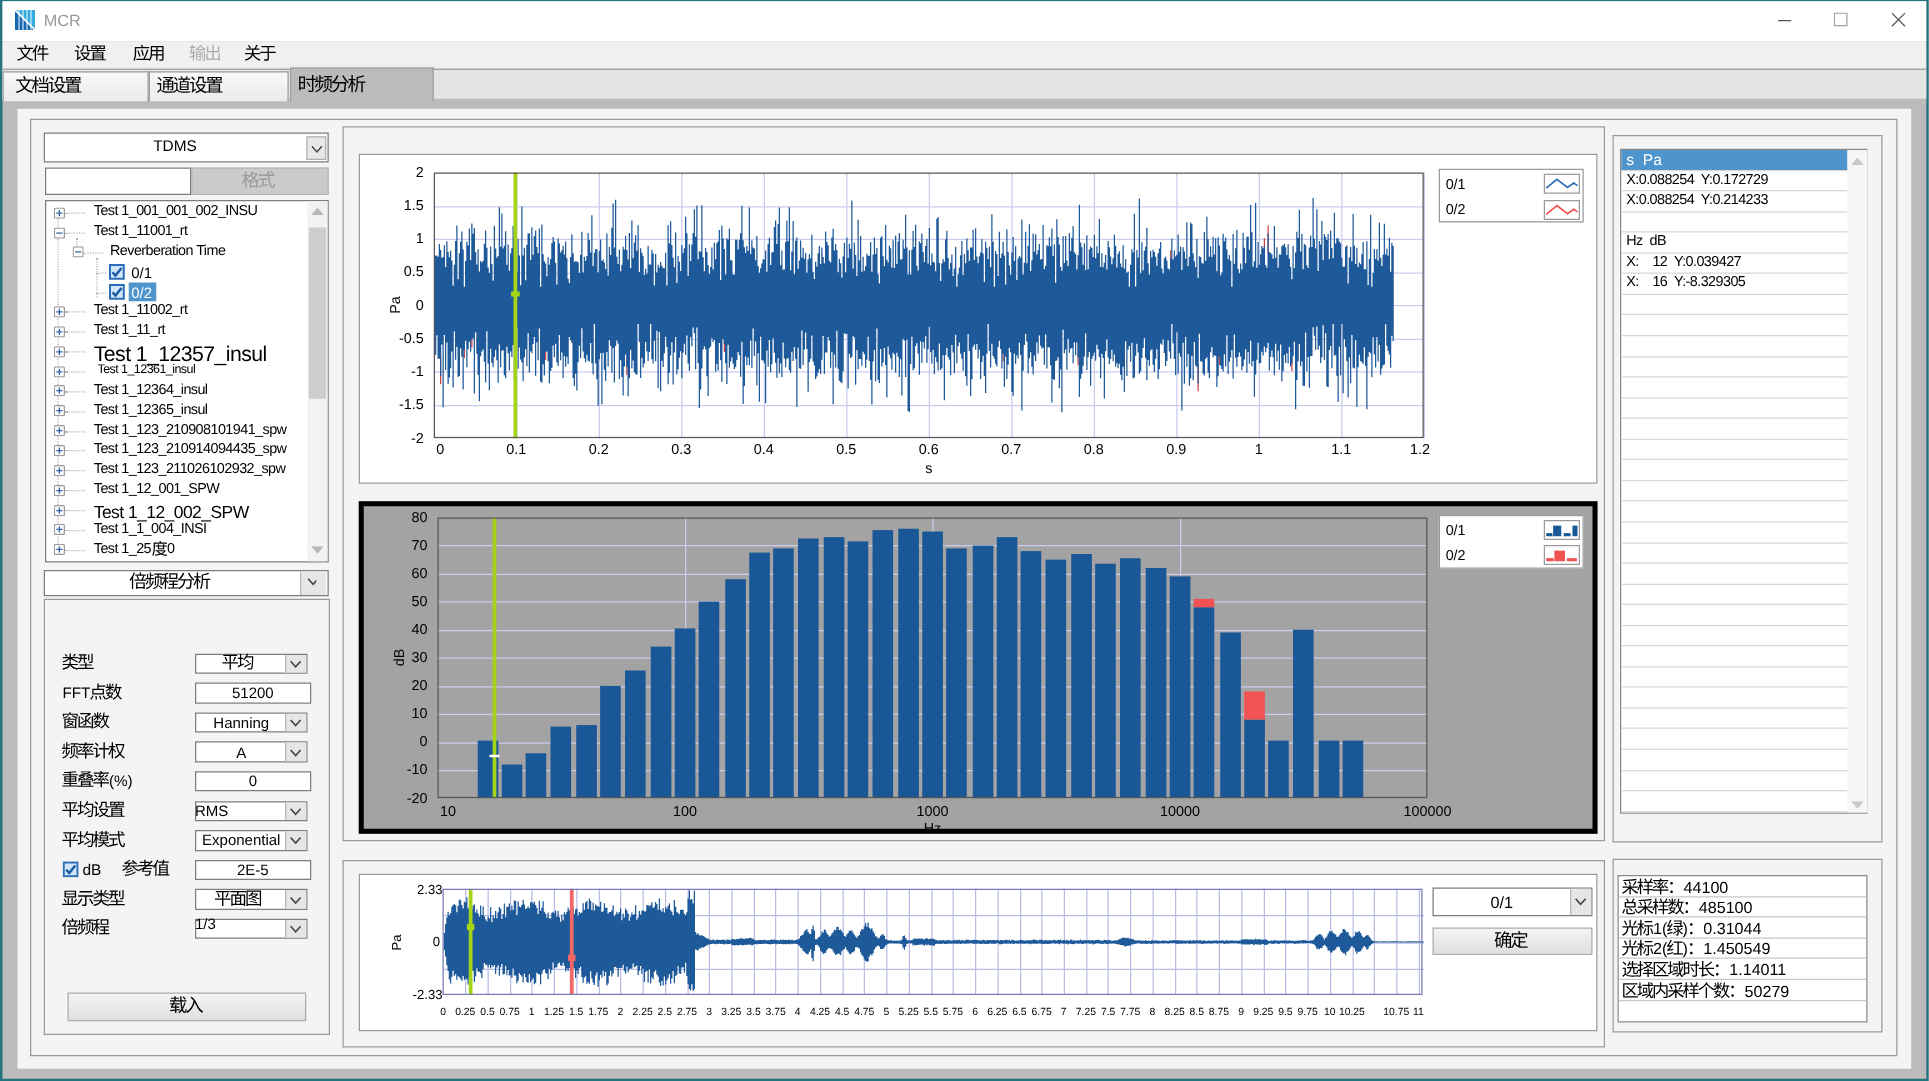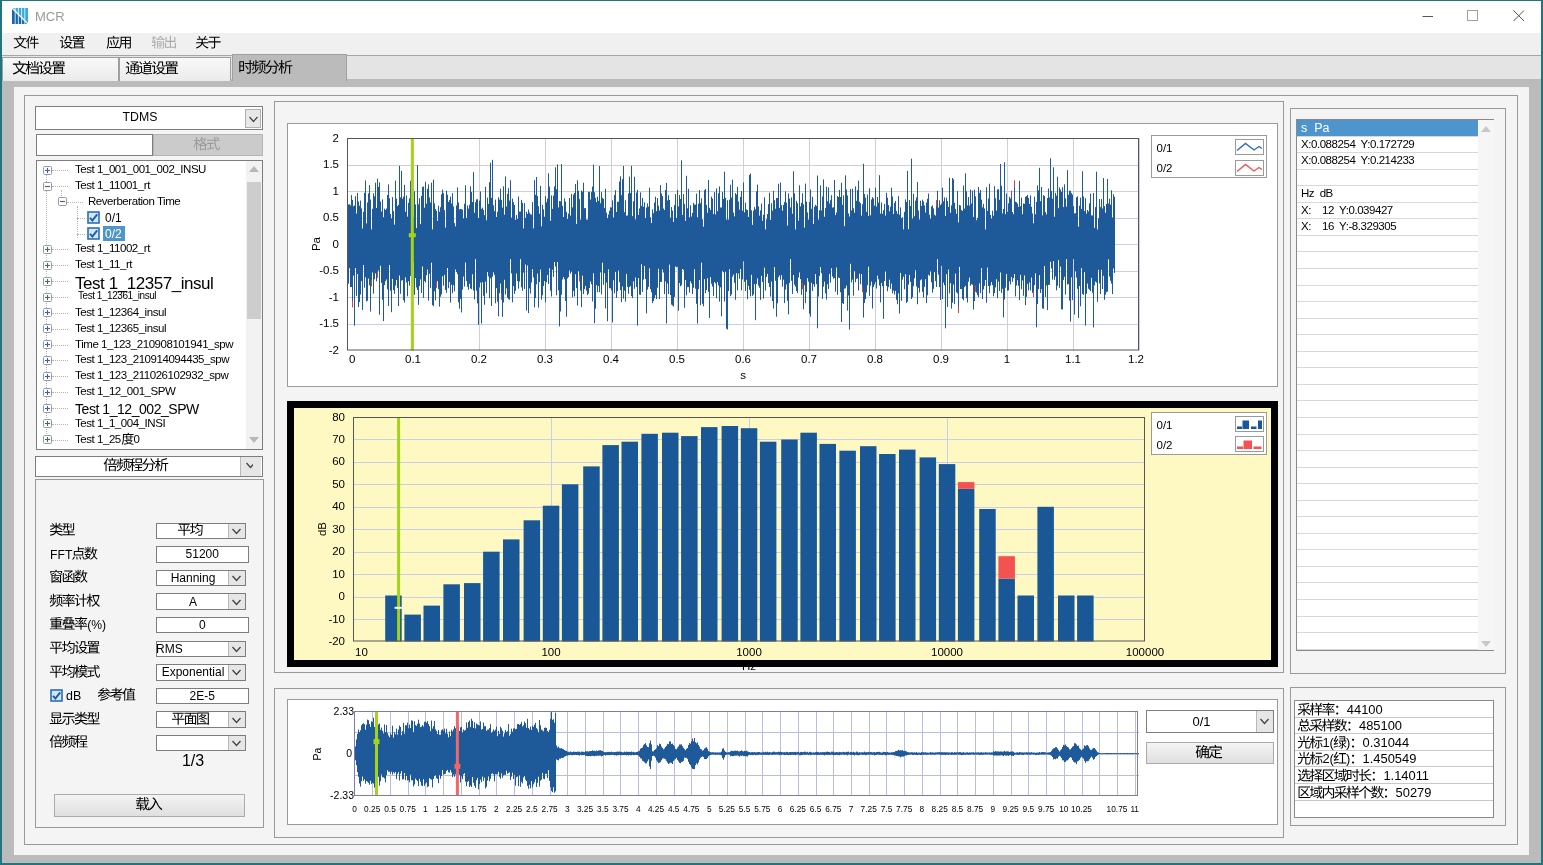--- a/index.html
+++ b/index.html
@@ -231,21 +231,21 @@
     <rect x="0.5" y="0.5" width="8" height="8" fill="#fcfcfc" stroke="#9a9a9a" rx="1"></rect>
     <path d="M2 4.5H7 M4.5 2V7" stroke="#3465a4" stroke-width="1.1"></path>
   </svg>
 <div class="abs" style="left:51.5px;top:328.7px;width:16px;border-top:1px dotted #b5b5b5"></div>
 <div class="txt" style="left:75px;top:321.7px;font-size:11.5px;letter-spacing:-0.45px">Test 1_12365_insul</div>
 <svg class="abs" width="9" height="9" style="left:42.5px;top:340.1px">
     <rect x="0.5" y="0.5" width="8" height="8" fill="#fcfcfc" stroke="#9a9a9a" rx="1"></rect>
     <path d="M2 4.5H7 M4.5 2V7" stroke="#3465a4" stroke-width="1.1"></path>
   </svg>
 <div class="abs" style="left:51.5px;top:344.6px;width:16px;border-top:1px dotted #b5b5b5"></div>
-<div class="txt" style="left:75px;top:337.6px;font-size:11.5px;letter-spacing:-0.45px">Time 1_123_210908101941_spw</div>
+<div class="txt" style="left:75px;top:337.6px;font-size:11.5px;letter-spacing:-0.45px">Test 1_123_210908101941_spw</div>
 <svg class="abs" width="9" height="9" style="left:42.5px;top:355.9px">
     <rect x="0.5" y="0.5" width="8" height="8" fill="#fcfcfc" stroke="#9a9a9a" rx="1"></rect>
     <path d="M2 4.5H7 M4.5 2V7" stroke="#3465a4" stroke-width="1.1"></path>
   </svg>
 <div class="abs" style="left:51.5px;top:360.4px;width:16px;border-top:1px dotted #b5b5b5"></div>
 <div class="txt" style="left:75px;top:353.4px;font-size:11.5px;letter-spacing:-0.45px">Test 1_123_210914094435_spw</div>
 <svg class="abs" width="9" height="9" style="left:42.5px;top:371.8px">
     <rect x="0.5" y="0.5" width="8" height="8" fill="#fcfcfc" stroke="#9a9a9a" rx="1"></rect>
     <path d="M2 4.5H7 M4.5 2V7" stroke="#3465a4" stroke-width="1.1"></path>
   </svg>
@@ -407,21 +407,21 @@
 <svg class="" width="38" height="16" style="position:absolute;left:50px;top:734.4px;overflow:visible;" fill="#000" font-family="Liberation Sans, sans-serif">
     <use href="#u500d" transform="translate(-0.8 12.6) scale(0.01401 -0.01401)"></use>
     <use href="#u9891" transform="translate(11.6 12.6) scale(0.01401 -0.01401)"></use>
     <use href="#u7a0b" transform="translate(24.0 12.6) scale(0.01401 -0.01401)"></use>
   </svg>
 <div class="combo" style="left:155.5px;top:734.9px;width:90.5px;height:16.5px"></div>
 <div class="abs" style="left:228.0px;top:735.9px;width:17px;height:14.5px;background:#e6e6e6;border-left:1px solid #b8b8b8"></div>
 <svg class="abs" width="9" height="8" style="left:232.0px;top:740.1px">
     <path d="M0.5 1L4.5 5.5L8.5 1" stroke="#444" fill="none" stroke-width="1.3"></path>
   </svg>
-<div class="txt" style="left:156px;top:752px;width:74px;text-align:center;font-size:16px">1/3</div>
+<div class="txt" style="left:156px;top:732px;width:74px;text-align:left;font-size:12px">1/3</div>
 <div class="abs" style="left:54px;top:793.5px;width:191px;height:23px;background:linear-gradient(#f4f4f4,#dfdfdf);border:1px solid #ababab"></div>
 <svg class="" width="27" height="17" style="position:absolute;left:136px;top:796px;overflow:visible;" fill="#000" font-family="Liberation Sans, sans-serif">
     <use href="#u8f7d" transform="translate(-0.8 13.3) scale(0.01469 -0.01469)"></use>
     <use href="#u5165" transform="translate(12.2 13.3) scale(0.01469 -0.01469)"></use>
   </svg>
 <div class="box" style="left:273.5px;top:101px;width:1010px;height:572px;background:#f4f4f4"></div>
 <div class="box" style="left:273.5px;top:688px;width:1010px;height:150px;background:#f4f4f4"></div>
 <div class="abs" style="left:286.5px;top:122.5px;width:991px;height:264px;background:#fff;border:1px solid #9a9a9a">
     <svg width="991" height="264" viewBox="0 0 991 264" font-family="Liberation Sans, sans-serif">
       <path d="M125.5 14.0V226.5 M191.5 14.0V226.5 M257.5 14.0V226.5 M323.5 14.0V226.5 M389.5 14.0V226.5 M455.5 14.0V226.5 M521.5 14.0V226.5 M587.5 14.0V226.5 M653.5 14.0V226.5 M719.5 14.0V226.5 M785.5 14.0V226.5 M851.5 14.0V226.5 M59.0 41.5H851.0 M59.0 67.5H851.0 M59.0 94.5H851.0 M59.0 120.5H851.0 M59.0 147.5H851.0 M59.0 173.5H851.0 M59.0 200.5H851.0" stroke="#ccccee" fill="none" stroke-width="1"></path>
@@ -449,21 +449,21 @@
       <text x="521.0" y="239.0" font-size="11.5" text-anchor="middle">0.7</text>
       <text x="587.0" y="239.0" font-size="11.5" text-anchor="middle">0.8</text>
       <text x="653.0" y="239.0" font-size="11.5" text-anchor="middle">0.9</text>
       <text x="719.0" y="239.0" font-size="11.5" text-anchor="middle">1</text>
       <text x="785.0" y="239.0" font-size="11.5" text-anchor="middle">1.1</text>
       <text x="856.0" y="239.0" font-size="11.5" text-anchor="end">1.2</text>
       <text x="455" y="254.5" font-size="11.5" text-anchor="middle">s</text>
       <text x="32" y="120" font-size="11.5" text-anchor="middle" transform="rotate(-90 32 120)">Pa</text>
     </svg>
   </div>
-<div class="abs" style="left:286.5px;top:400.5px;width:991px;height:266px;background:#fef9c3;border:7px solid #000000">
+<div class="abs" style="left:286.5px;top:400.5px;width:991px;height:266px;background:#a3a3a3;border:4px solid #000000">
     <svg width="991" height="266" viewBox="0 0 991 266" font-family="Liberation Sans, sans-serif">
       <path d="M257.5 9.0V233.5 M455.5 9.0V233.5 M653.5 9.0V233.5 M59.0 31.5H851.0 M59.0 54.5H851.0 M59.0 76.5H851.0 M59.0 99.5H851.0 M59.0 121.5H851.0 M59.0 144.5H851.0 M59.0 166.5H851.0 M59.0 189.5H851.0 M59.0 211.5H851.0" stroke="#ccccee" fill="none" stroke-width="1"></path>
       <rect x="91.2" y="187.5" width="16.5" height="46.0" fill="#1a5796"></rect>
       <rect x="110.4" y="206.6" width="16.5" height="26.9" fill="#1a5796"></rect>
       <rect x="129.5" y="197.6" width="16.5" height="35.9" fill="#1a5796"></rect>
       <rect x="149.4" y="176.3" width="16.5" height="57.2" fill="#1a5796"></rect>
       <rect x="170.0" y="175.1" width="16.5" height="58.4" fill="#1a5796"></rect>
       <rect x="189.1" y="143.7" width="16.5" height="89.8" fill="#1a5796"></rect>
       <rect x="209.0" y="131.4" width="16.5" height="102.1" fill="#1a5796"></rect>
       <rect x="229.6" y="112.3" width="16.5" height="121.2" fill="#1a5796"></rect>

